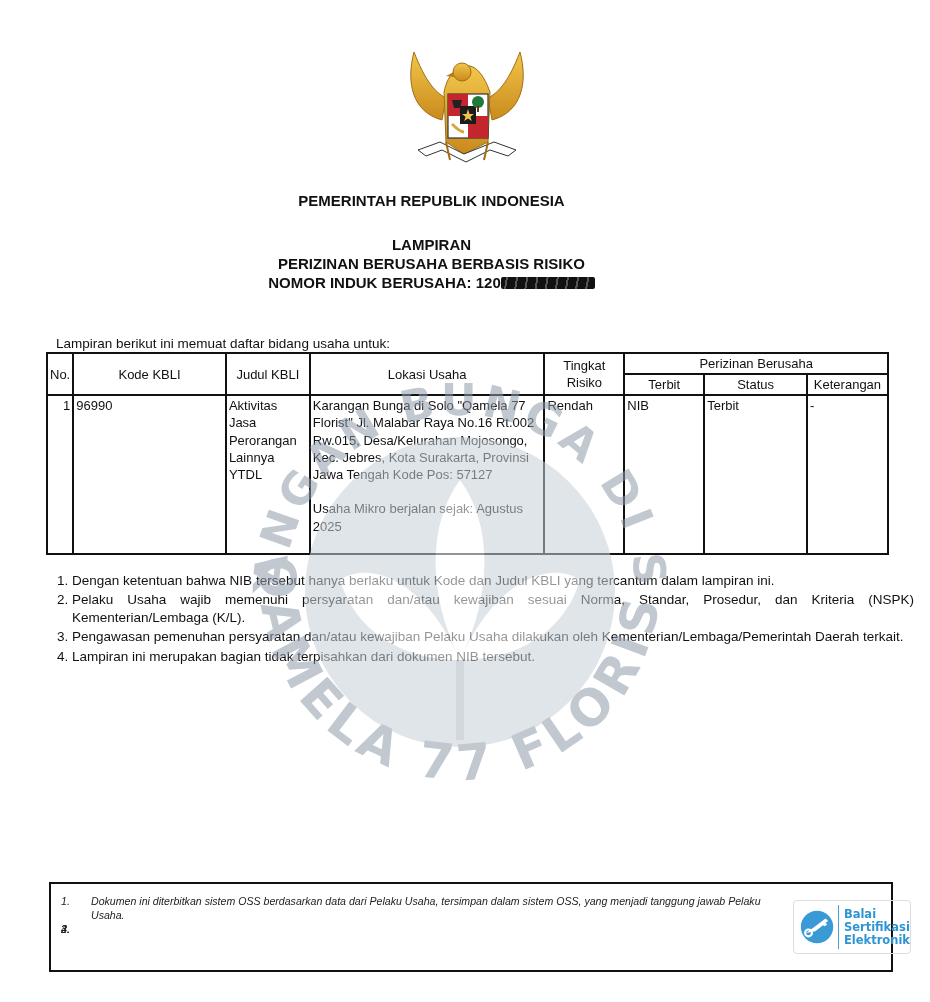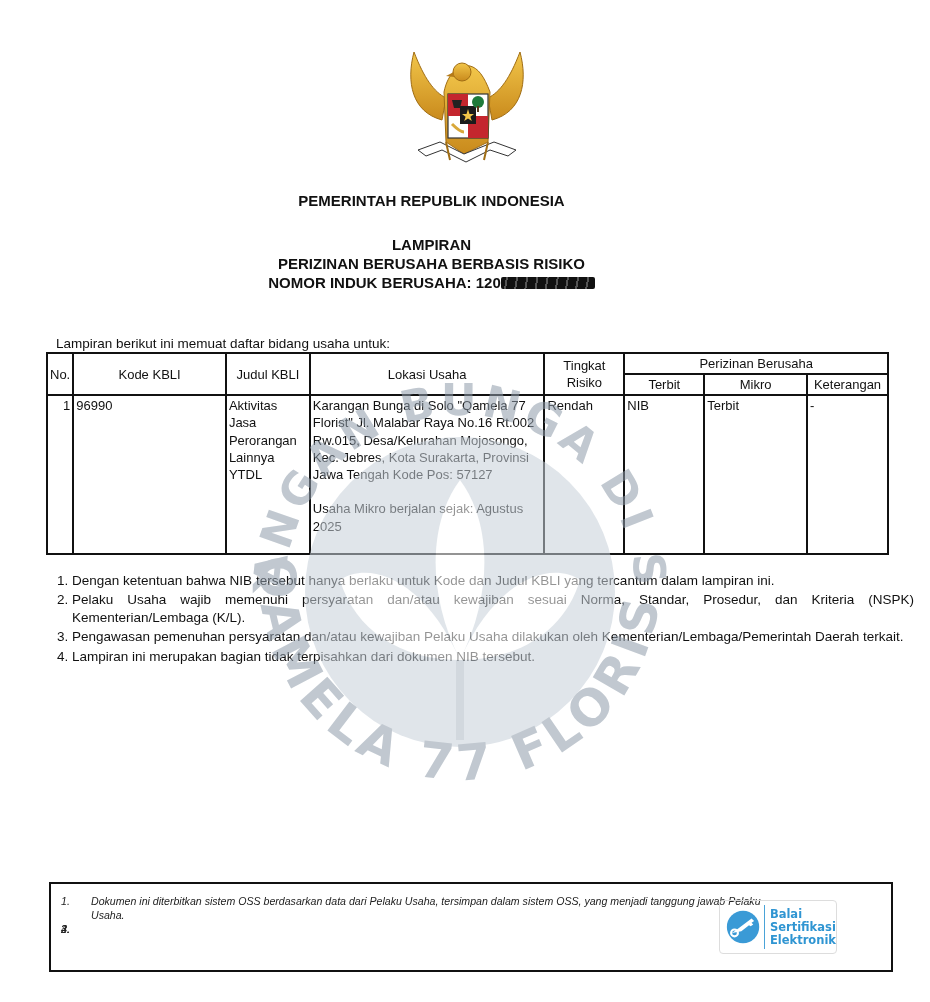--- a/index.html
+++ b/index.html
@@ -31,21 +31,21 @@
                font-family: "Liberation Sans Narrow", "Liberation Sans", sans-serif; font-size: 13.5px; line-height: 17.4px;
                text-align: justify; z-index: 1; }
     ol.notes li { margin-bottom: 2px; }
 
     .footer { position: absolute; left: 49px; top: 882px; width: 844px; height: 90px; border: 2px solid #111; box-sizing: border-box; }
     ol.fnotes { position: absolute; left: 10px; top: 10px; width: 700px; margin: 0; padding: 0; list-style: none;
                 font-style: italic; font-size: 10.6px; line-height: 14px; color: #222; }
     ol.fnotes li { position: relative; padding-left: 30px; }
     ol.fnotes li .n { position: absolute; left: 0; top: 0; }
 
-    .bse { position: absolute; left: 668px; top: 16px; width: 118px; height: 54px; border: 1px solid #ddd; border-radius: 4px;
+    .bse { position: absolute; left: 742px; top: 16px; width: 118px; height: 54px; border: 1px solid #ddd; border-radius: 4px;
            box-sizing: border-box; display: flex; align-items: center; padding-left: 6px; }
     .bse-sep { width: 1px; height: 44px; background: #4aa3d8; margin: 0 5px 0 4px; }
     .bse-text { font-weight: bold; font-size: 11.5px; line-height: 13px; color: #2f95d2; font-family: "DejaVu Sans", sans-serif; }
   </style>
 </head>
 <body>
 
 <svg class="emblem" viewBox="0 0 126 130">
   <defs>
     <linearGradient id="gold" x1="0" y1="0" x2="0" y2="1">
@@ -97,21 +97,21 @@
     <tr>
       <th rowspan="2">No.</th>
       <th rowspan="2">Kode KBLI</th>
       <th rowspan="2">Judul KBLI</th>
       <th rowspan="2">Lokasi Usaha</th>
       <th rowspan="2">Tingkat Risiko</th>
       <th colspan="3">Perizinan Berusaha</th>
     </tr>
     <tr>
       <th>Terbit</th>
-      <th>Mikro</th>
+      <th>Status</th>
       <th>Keterangan</th>
     </tr>
   </thead>
   <tbody>
     <tr>
       <td class="num">1</td>
       <td>96990</td>
       <td>Aktivitas Jasa Perorangan Lainnya YTDL</td>
       <td>
         <div>Karangan Bunga di Solo "Qamela 77 Florist" Jl. Malabar Raya No.16 Rt.002 Rw.015, Desa/Kelurahan Mojosongo, Kec. Jebres, Kota Surakarta, Provinsi Jawa Tengah Kode Pos: 57127</div>

